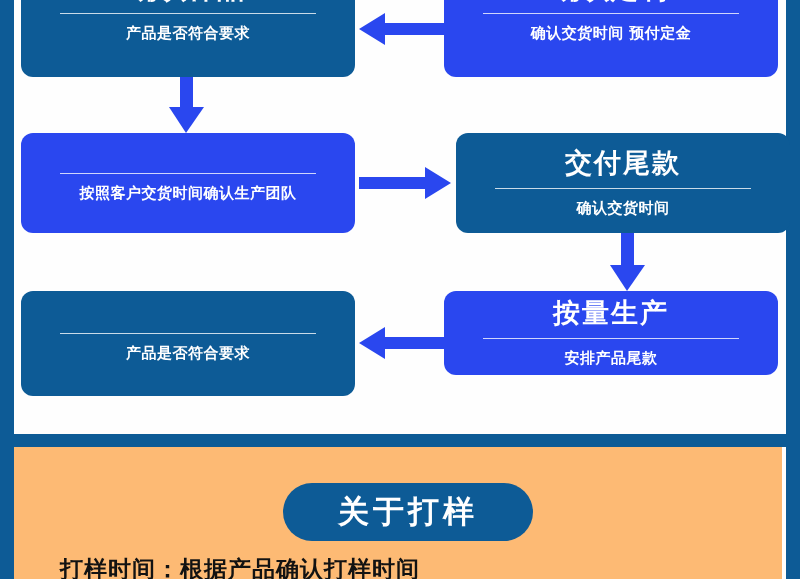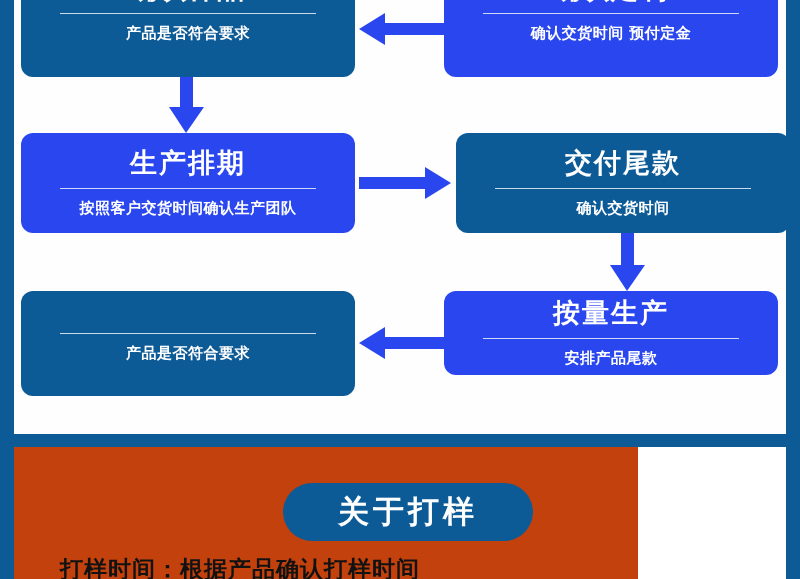--- a/index.html
+++ b/index.html
@@ -142,23 +142,23 @@
   #arrow-bulk-to-receipt     { left: 345px; top: 327px; width: 92px;  height: 32px; }
 
   #arrow-sample-to-schedule .stem  { height: 30px; }
   #arrow-payment-to-bulk .stem     { height: 32px; }
 
   
   .about {
     position: absolute;
     left: 14px;
     top: 447px;
-    width: 624px;
+    width: 768px;
     height: 132px;
-    background: #c2410c;
+    background: #fdba74;
   }
 
   .pill {
     position: absolute;
     left: 269px;
     top: 36px;
     width: 250px;
     height: 58px;
     border-radius: 29px;
     background: var(--dark);
@@ -199,21 +199,20 @@
       <div class="card-sub">产品是否符合要求</div>
     </div>
 
     <div class="card light" id="card-confirm-custom">
       <div class="card-title">确认定制</div>
       <div class="card-rule"></div>
       <div class="card-sub">确认交货时间 预付定金</div>
     </div>
 
     <div class="card light" id="card-production-sched">
-      <div class="card-title">生产排期</div>
       <div class="card-rule"></div>
       <div class="card-sub">按照客户交货时间确认生产团队</div>
     </div>
 
     <div class="card dark" id="card-final-payment">
       <div class="card-title">交付尾款</div>
       <div class="card-rule"></div>
       <div class="card-sub">确认交货时间</div>
     </div>
 

